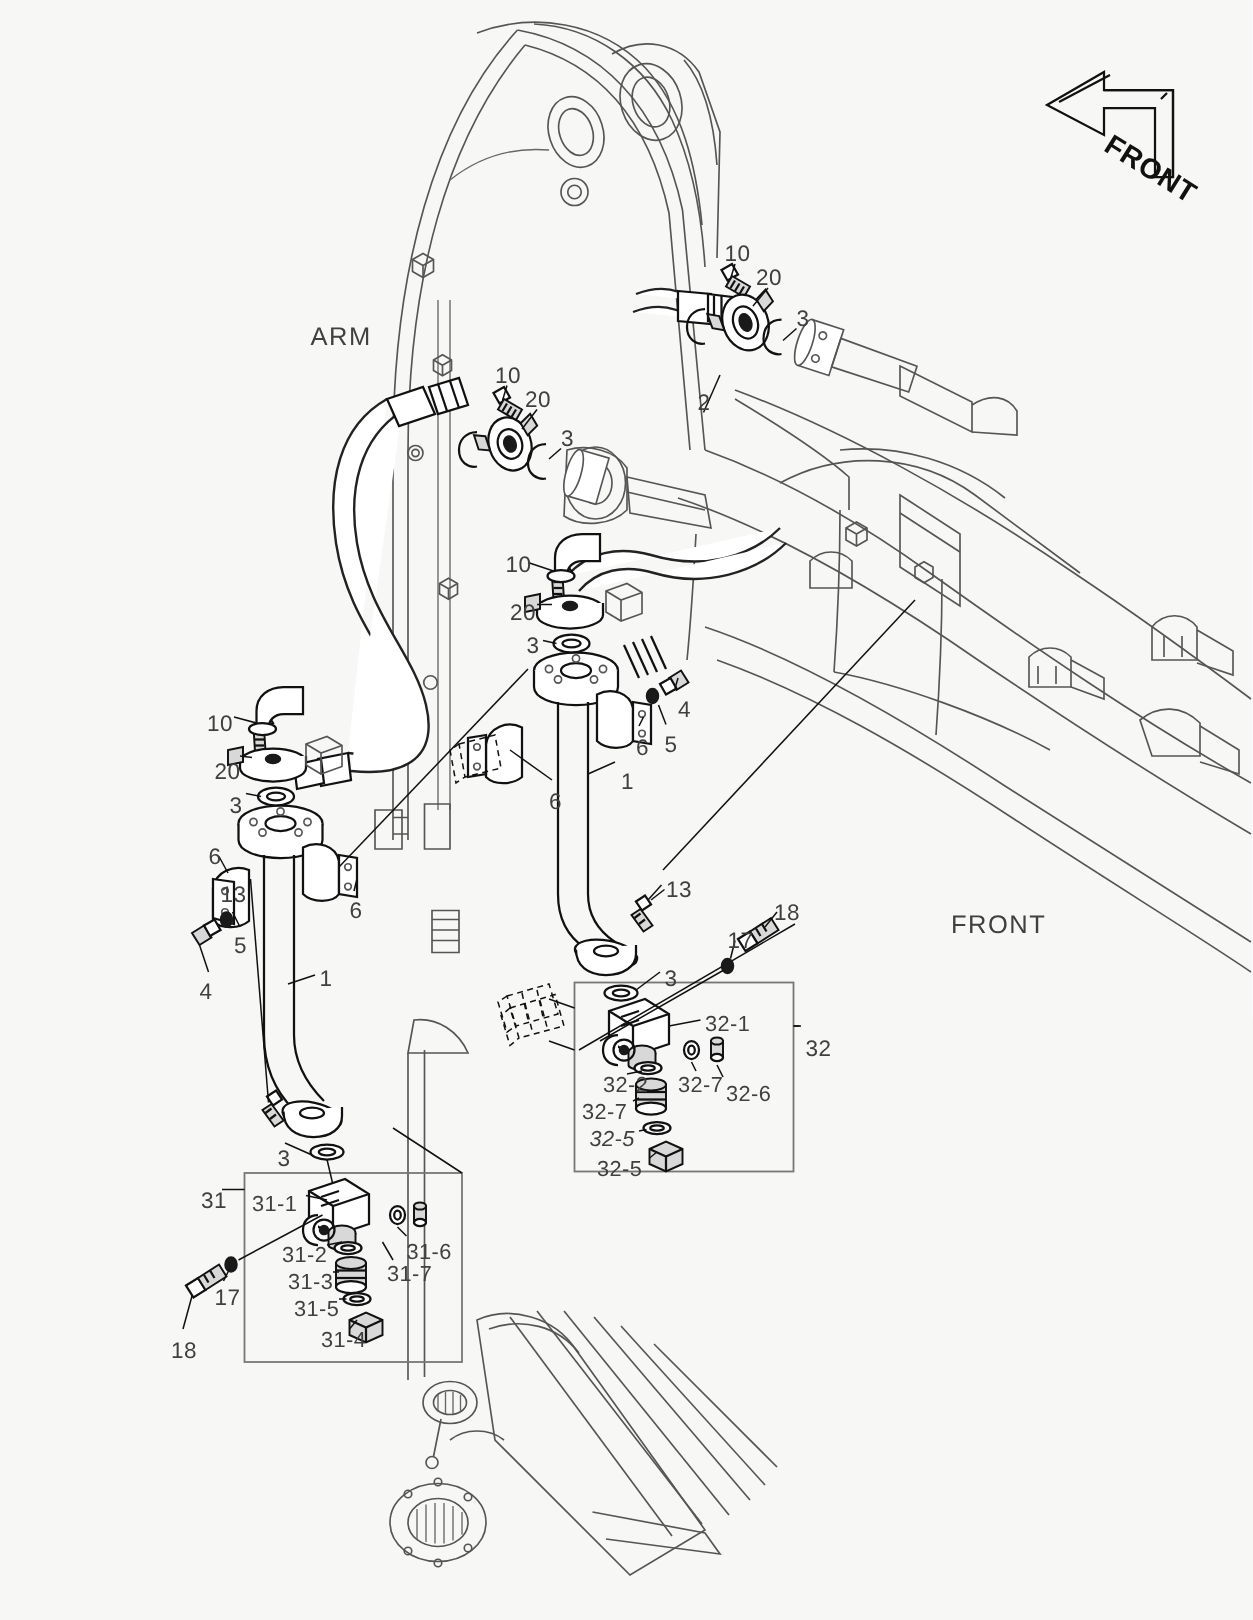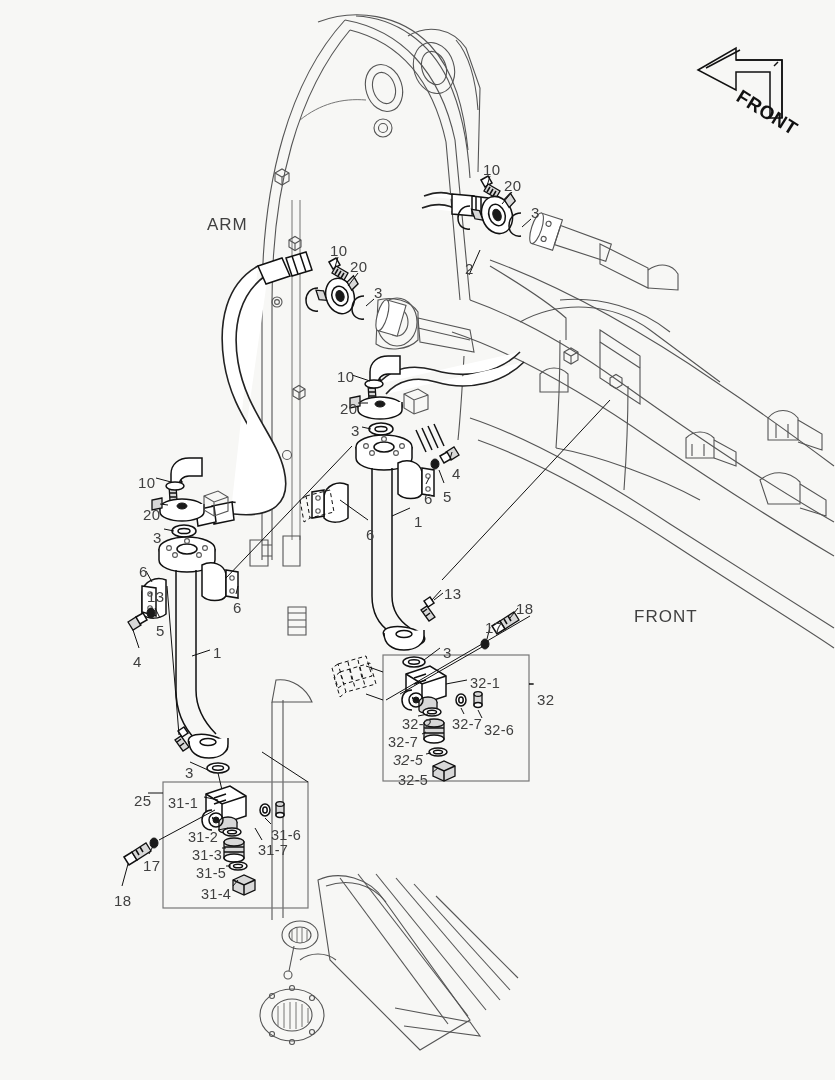--- a/index.html
+++ b/index.html
@@ -628,28 +628,28 @@
       <div class="lbl" style="left: 138px; top: 475px;">10</div>
       <div class="lbl" style="left: 143px; top: 507px;">20</div>
       <div class="lbl" style="left: 153px; top: 530px;">3</div>
       <div class="lbl" style="left: 139px; top: 564px;">6</div>
       <div class="lbl" style="left: 233px; top: 600px;">6</div>
       <div class="lbl" style="left: 156px; top: 623px;">5</div>
       <div class="lbl" style="left: 133px; top: 654px;">4</div>
       <div class="lbl" style="left: 213px; top: 645px;">1</div>
       <div class="lbl" style="left: 147px; top: 589px;">13</div>
       <div class="lbl" style="left: 185px; top: 765px;">3</div>
-      <div class="lbl" style="left: 134px; top: 793px;">25</div>
+      <div class="lbl" style="left: 134px; top: 793px;">31</div>
       <div class="lbl" style="left: 143px; top: 858px;">17</div>
       <div class="lbl" style="left: 114px; top: 893px;">18</div>
       <div class="lbl lbl-sub" style="left: 168px; top: 796px;">31-1</div>
       <div class="lbl lbl-sub" style="left: 188px; top: 830px;">31-2</div>
       <div class="lbl lbl-sub" style="left: 192px; top: 848px;">31-3</div>
       <div class="lbl lbl-sub" style="left: 196px; top: 866px; text-align: right;">31-5</div>
-      <div class="lbl lbl-sub" style="left: 201px; top: 887px;">31-4</div>
+      <div class="lbl lbl-sub" style="left: 214px; top: 887px;">31-4</div>
       <div class="lbl lbl-sub" style="left: 271px; top: 828px;">31-6</div>
       <div class="lbl lbl-sub" style="left: 258px; top: 843px;">31-7</div>
       <div class="lbl lbl-sub" style="left: 470px; top: 676px;">32-1</div>
       <div class="lbl lbl-sub" style="left: 402px; top: 717px;">32-2</div>
       <div class="lbl lbl-sub" style="left: 388px; top: 735px;">32-7</div>
       <div class="lbl lbl-sub" style="left: 393px; top: 753px; font-style: italic;">32-5</div>
       <div class="lbl lbl-sub" style="left: 398px; top: 773px;">32-5</div>
       <div class="lbl lbl-sub" style="left: 452px; top: 717px;">32-7</div>
       <div class="lbl lbl-sub" style="left: 484px; top: 723px;">32-6</div>
     </div>

